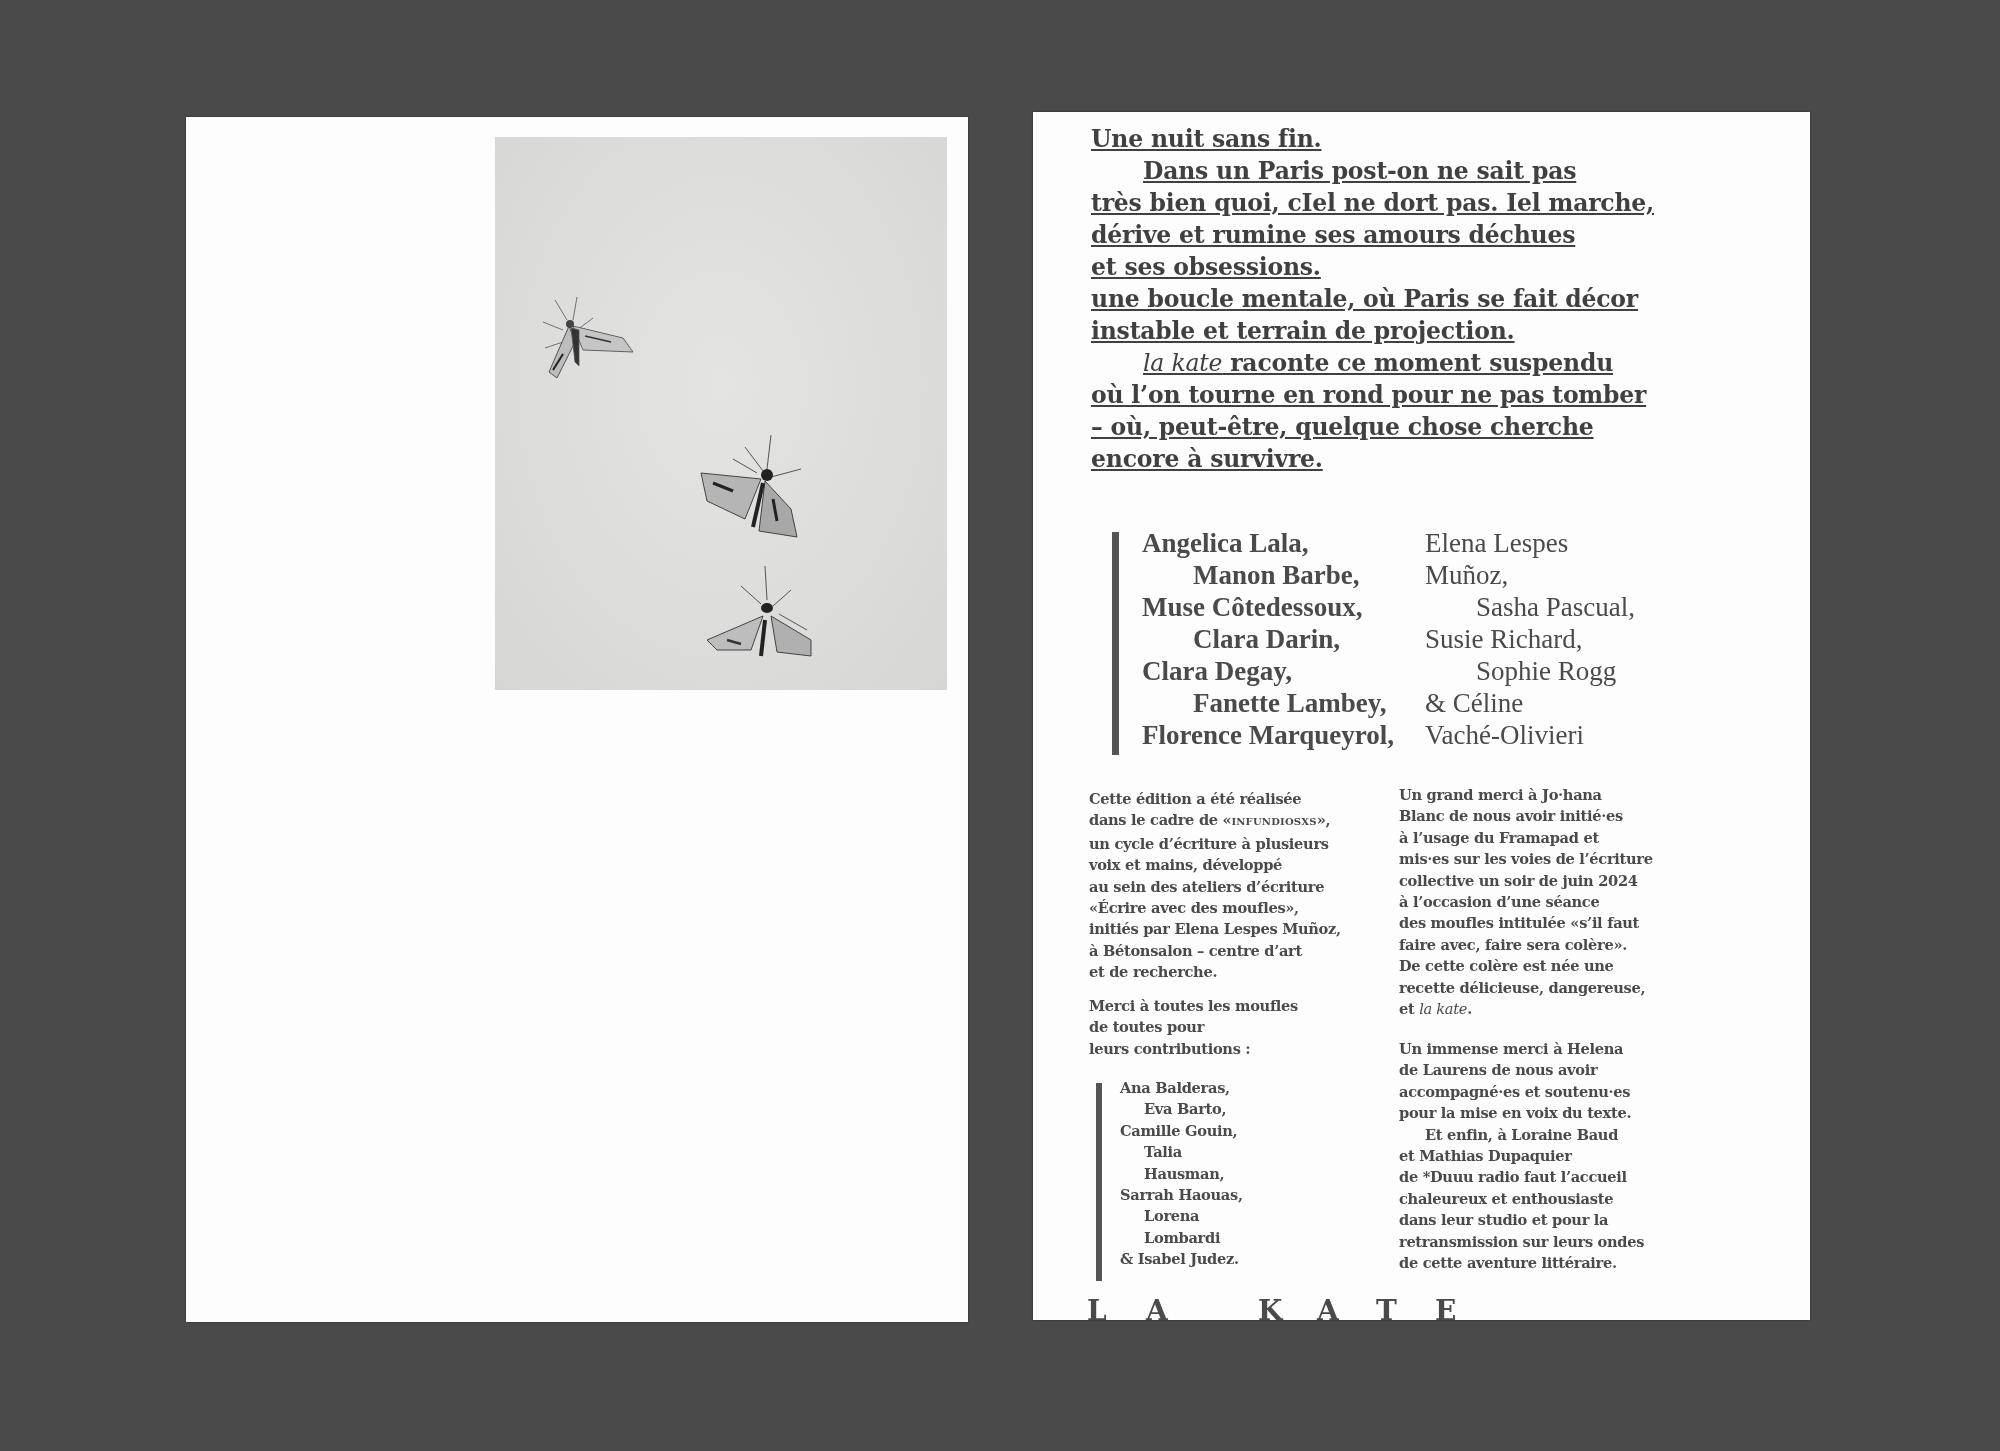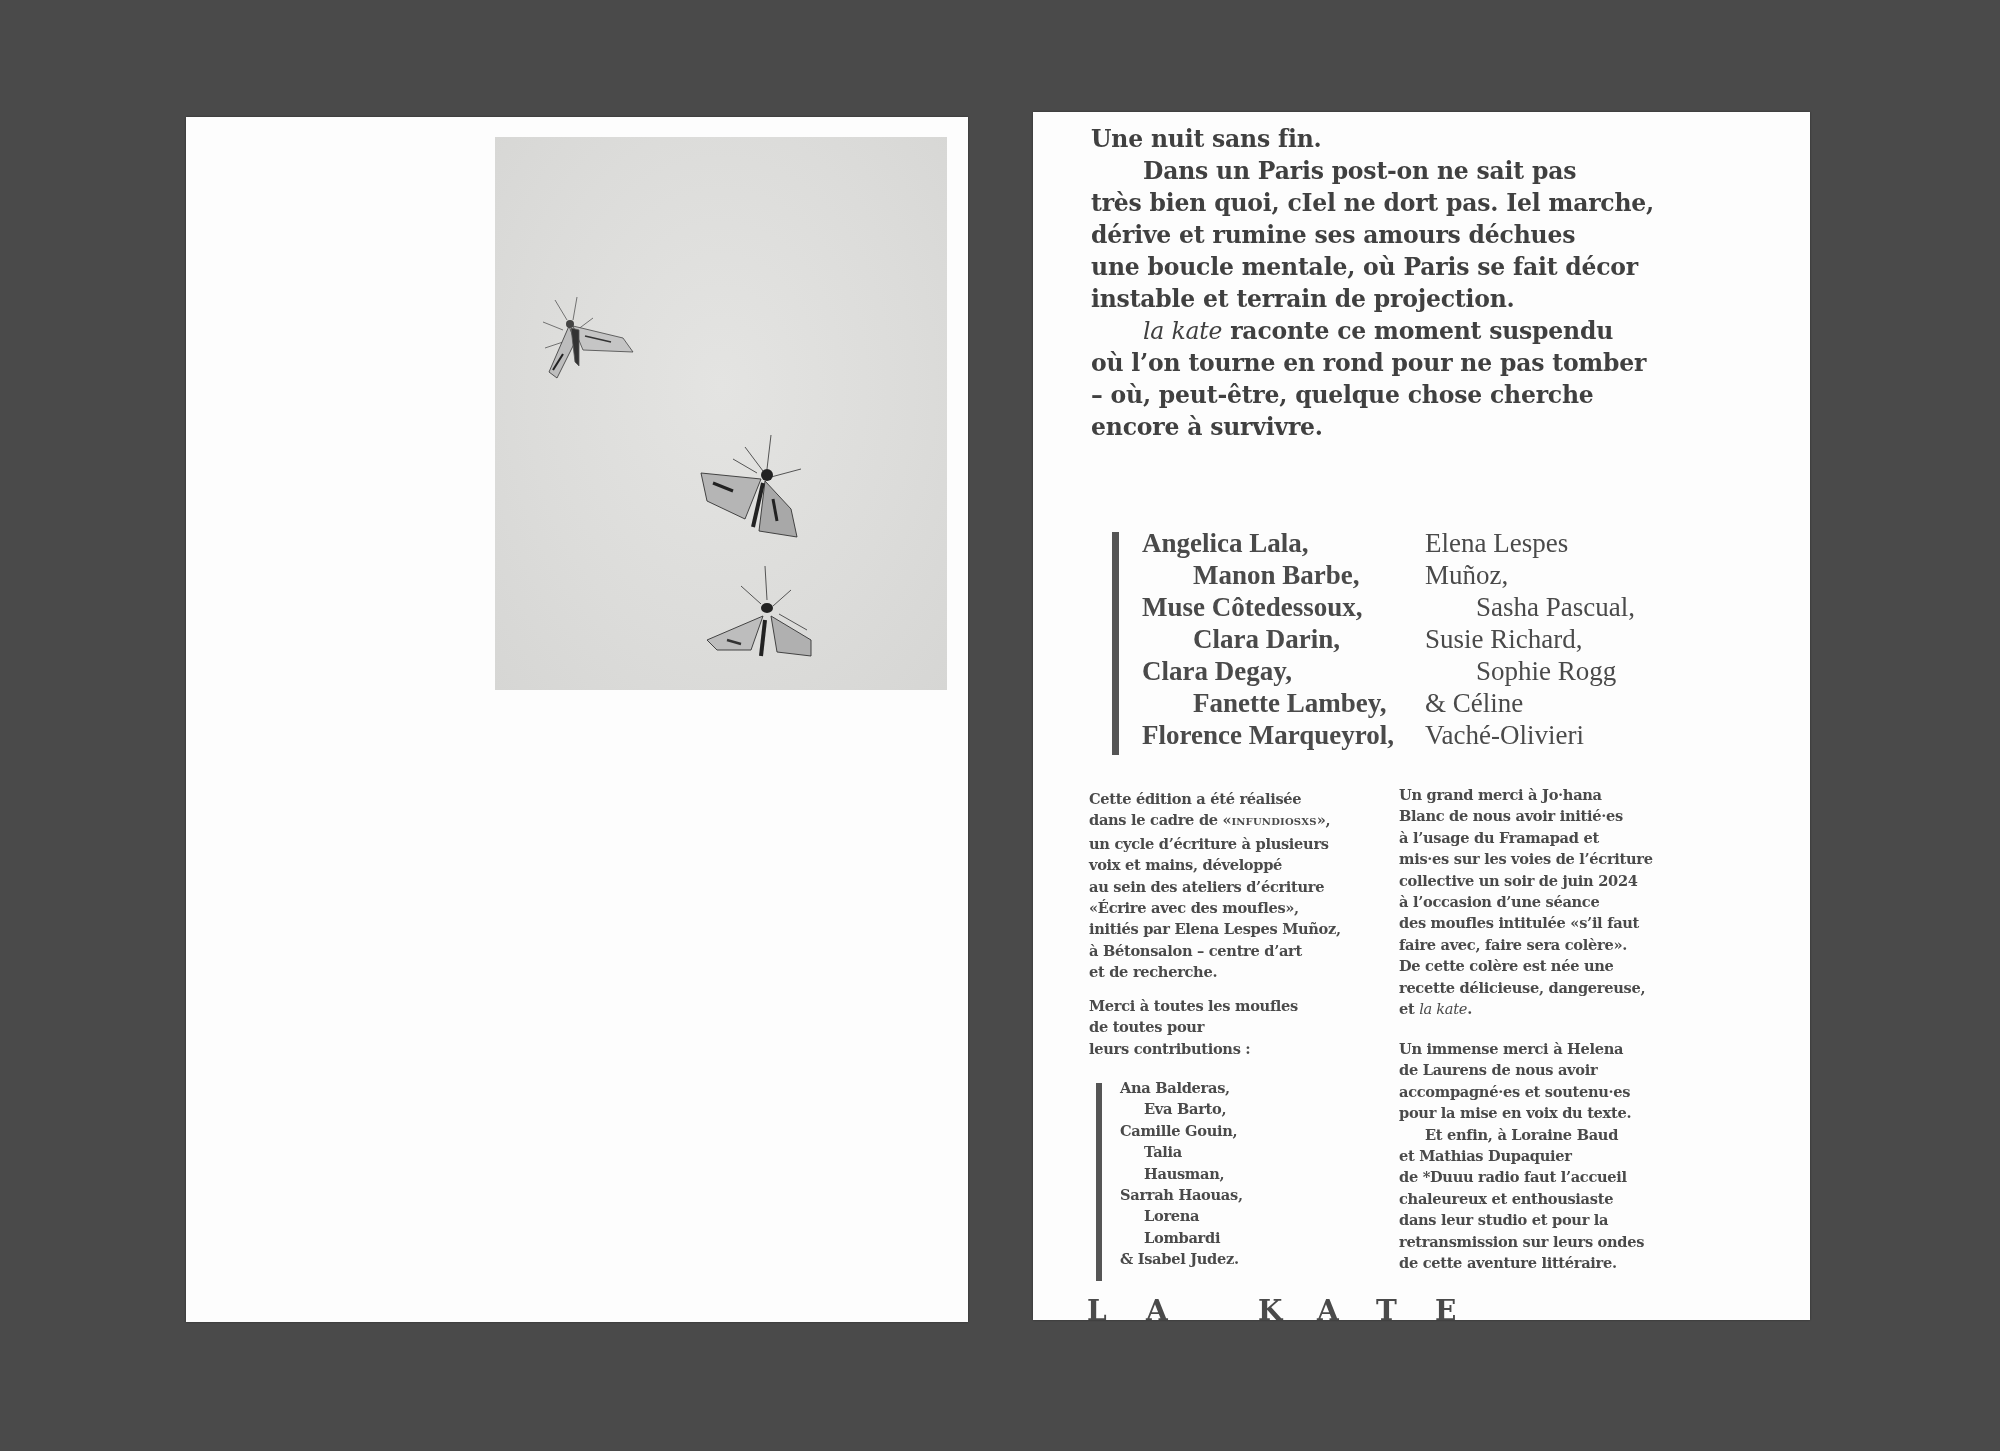--- a/index.html
+++ b/index.html
@@ -13,21 +13,21 @@
 
   #photo {
     position:absolute; left:309px; top:20px; width:452px; height:553px;
     background: radial-gradient(ellipse at 50% 45%, #e4e4e2 0%, #dcdcda 60%, #d6d6d4 100%);
   }
   #photo svg { position:absolute; left:0; top:0; width:100%; height:100%; }
 
   .main-text {
     position:absolute; left:58px; top:11px; width:700px;
     font-family:"DejaVu Serif", serif; font-weight:bold; font-size:23.5px; line-height:32px;
-    color:#404040; letter-spacing:-0.2px;
+    color:#404040; letter-spacing:-0.2px;text-decoration:underline;
   }
   .main-text .line { display:block; white-space:nowrap; }
   .main-text .indent { padding-left:52px; }
   .main-text em { font-weight:normal; font-style:italic; }
 
   #authors {
     position:absolute; left:79px; top:420px; width:520px; height:223px;
     border-left:7px solid #555;
     font-family:"Liberation Serif", serif; font-size:27px; line-height:32px; color:#4a4a4a;
   }
@@ -112,20 +112,21 @@
   </div>
 </div>
 
 <div class="page" id="right-page">
 
   <div class="main-text">
     <span class="line">Une nuit sans fin.</span>
     <span class="line indent">Dans un Paris post-on ne sait pas</span>
     <span class="line">très bien quoi, cIel ne dort pas. Iel marche,</span>
     <span class="line">dérive et rumine ses amours déchues</span>
+    <span class="line">et ses obsessions.</span>
     <span class="line">une boucle mentale, où Paris se fait décor</span>
     <span class="line">instable et terrain de projection.</span>
     <span class="line indent"><em>la kate</em><span> raconte ce moment suspendu</span></span>
     <span class="line">où l’on tourne en rond pour ne pas tomber</span>
     <span class="line">– où, peut-être, quelque chose cherche</span>
     <span class="line">encore à survivre.</span>
   </div>
 
   <div id="authors">
     <div class="col col1">

